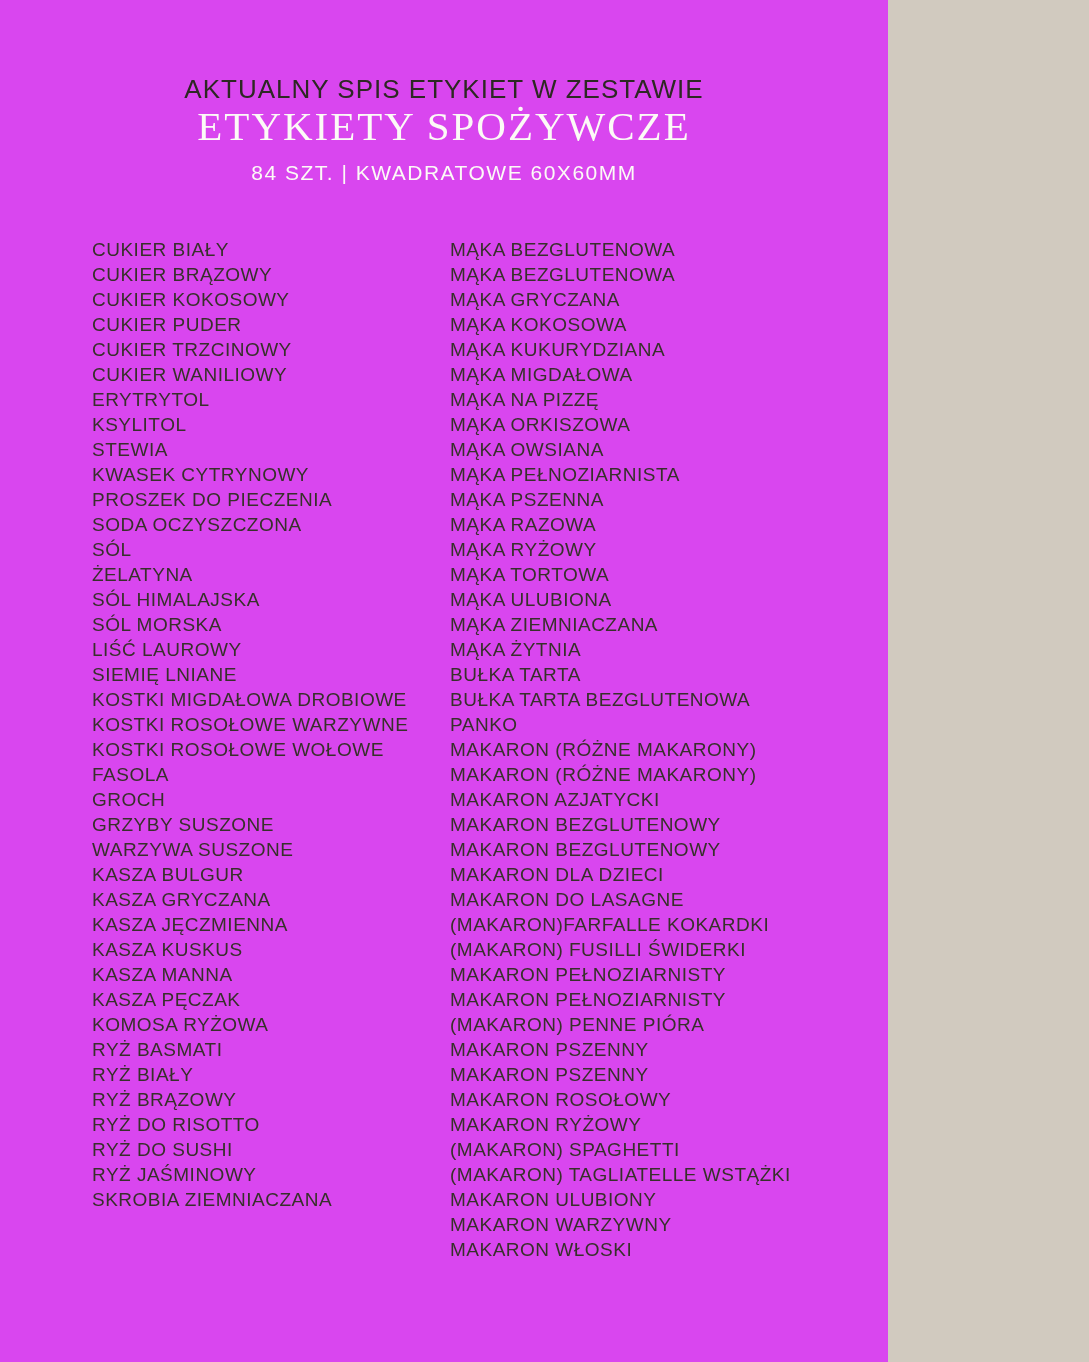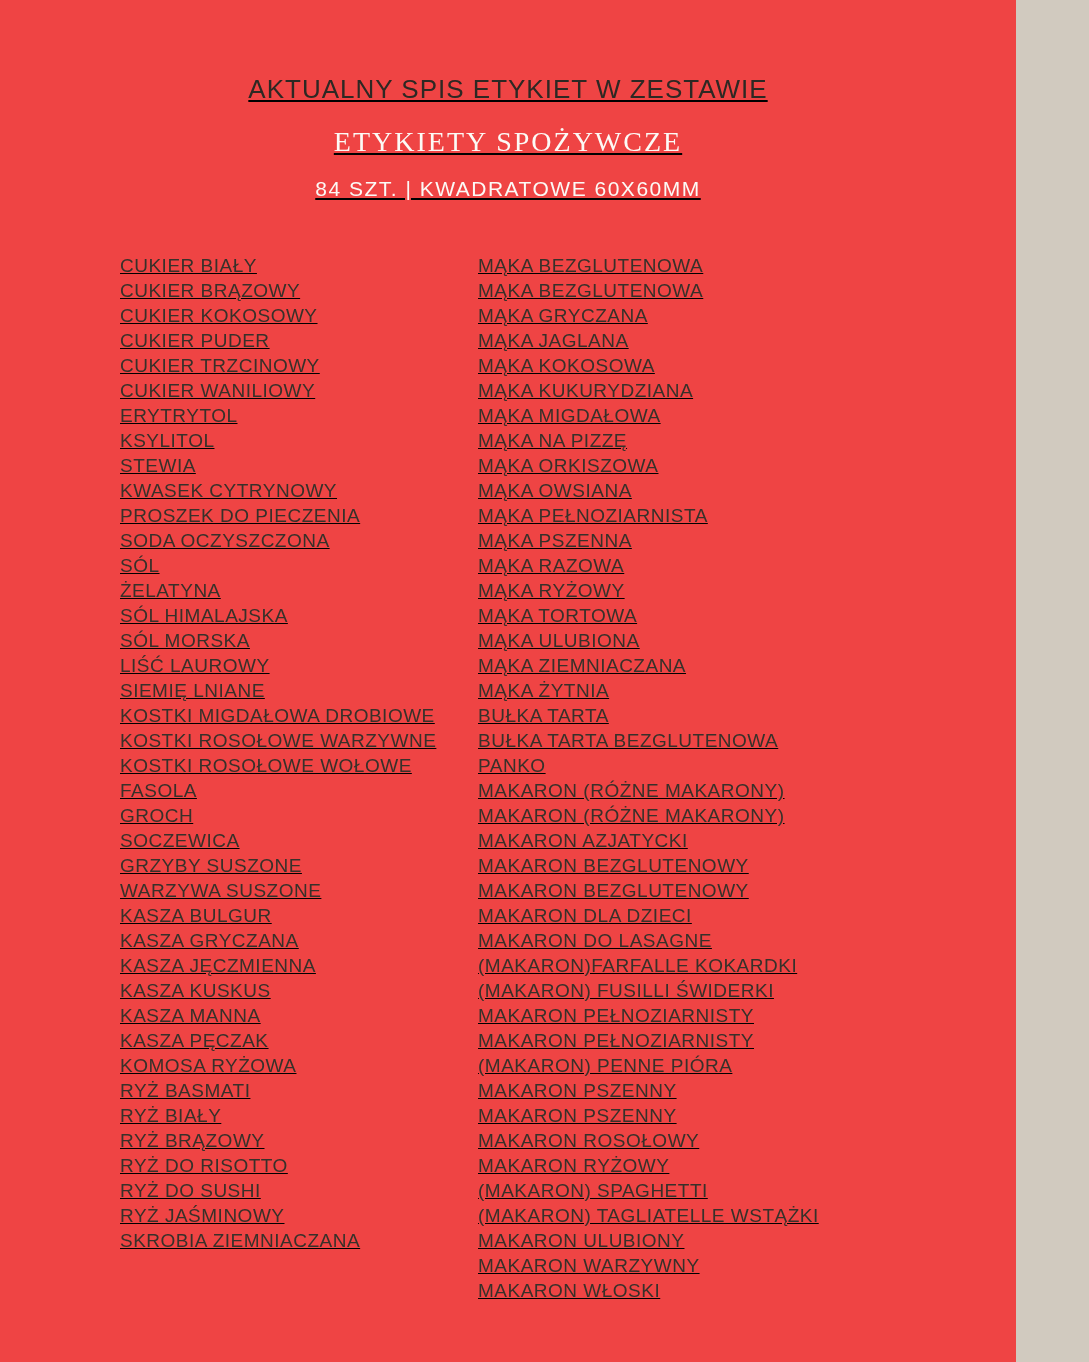--- a/index.html
+++ b/index.html
@@ -3,55 +3,54 @@
 <meta charset="utf-8">
 <style>
   * { margin: 0; padding: 0; box-sizing: border-box; }
   html, body { width: 1089px; }
   body {
     background: #d1cabf;
     font-family: "Liberation Sans", sans-serif;
   }
   .page {
     position: relative;
-    width: 1016px;
+    width: 888px;
     height: 1362px;
-    background: #ef4444;
+    background: #d946ef;
     overflow: hidden;
-    text-decoration: underline;
   }
   .header { text-align: center; padding-top: 76px; }
   .kicker {
     font-size: 26px;
     line-height: 26px;
     letter-spacing: 1px;
     font-weight: 400;
     color: #2d2823;
   }
   .title {
-    margin-top: 20px;
+    margin-top: 4px;
     font-family: "Liberation Serif", serif;
     font-weight: 400;
-    font-size: 28px;
+    font-size: 41px;
     line-height: 40px;
     letter-spacing: 2px;
     color: #fcfaf6;
   }
   .meta {
     margin-top: 16px;
     font-size: 21px;
     line-height: 22px;
     letter-spacing: 1.5px;
     color: #fcfaf6;
     font-weight: 400;
   }
   .columns {
     display: flex;
     margin-top: 53px;
-    padding-left: 120px;
+    padding-left: 92px;
   }
   .col {
     list-style: none;
     width: 358px;
     flex: 0 0 auto;
   }
   .col:last-child { width: auto; }
   .item {
     font-size: 19px;
     line-height: 25px;
@@ -89,21 +88,20 @@
         <li class="item">ŻELATYNA</li>
         <li class="item">SÓL HIMALAJSKA</li>
         <li class="item">SÓL MORSKA</li>
         <li class="item">LIŚĆ LAUROWY</li>
         <li class="item">SIEMIĘ LNIANE</li>
         <li class="item">KOSTKI MIGDAŁOWA DROBIOWE</li>
         <li class="item">KOSTKI ROSOŁOWE WARZYWNE</li>
         <li class="item">KOSTKI ROSOŁOWE WOŁOWE</li>
         <li class="item">FASOLA</li>
         <li class="item">GROCH</li>
-        <li class="item">SOCZEWICA</li>
         <li class="item">GRZYBY SUSZONE</li>
         <li class="item">WARZYWA SUSZONE</li>
         <li class="item">KASZA BULGUR</li>
         <li class="item">KASZA GRYCZANA</li>
         <li class="item">KASZA JĘCZMIENNA</li>
         <li class="item">KASZA KUSKUS</li>
         <li class="item">KASZA MANNA</li>
         <li class="item">KASZA PĘCZAK</li>
         <li class="item">KOMOSA RYŻOWA</li>
         <li class="item">RYŻ BASMATI</li>
@@ -111,21 +109,20 @@
         <li class="item">RYŻ BRĄZOWY</li>
         <li class="item">RYŻ DO RISOTTO</li>
         <li class="item">RYŻ DO SUSHI</li>
         <li class="item">RYŻ JAŚMINOWY</li>
         <li class="item">SKROBIA ZIEMNIACZANA</li>
       </ul>
     <ul class="col" id="col-right">
         <li class="item">MĄKA BEZGLUTENOWA</li>
         <li class="item">MĄKA BEZGLUTENOWA</li>
         <li class="item">MĄKA GRYCZANA</li>
-        <li class="item">MĄKA JAGLANA</li>
         <li class="item">MĄKA KOKOSOWA</li>
         <li class="item">MĄKA KUKURYDZIANA</li>
         <li class="item">MĄKA MIGDAŁOWA</li>
         <li class="item">MĄKA NA PIZZĘ</li>
         <li class="item">MĄKA ORKISZOWA</li>
         <li class="item">MĄKA OWSIANA</li>
         <li class="item">MĄKA PEŁNOZIARNISTA</li>
         <li class="item">MĄKA PSZENNA</li>
         <li class="item">MĄKA RAZOWA</li>
         <li class="item">MĄKA RYŻOWY</li>

